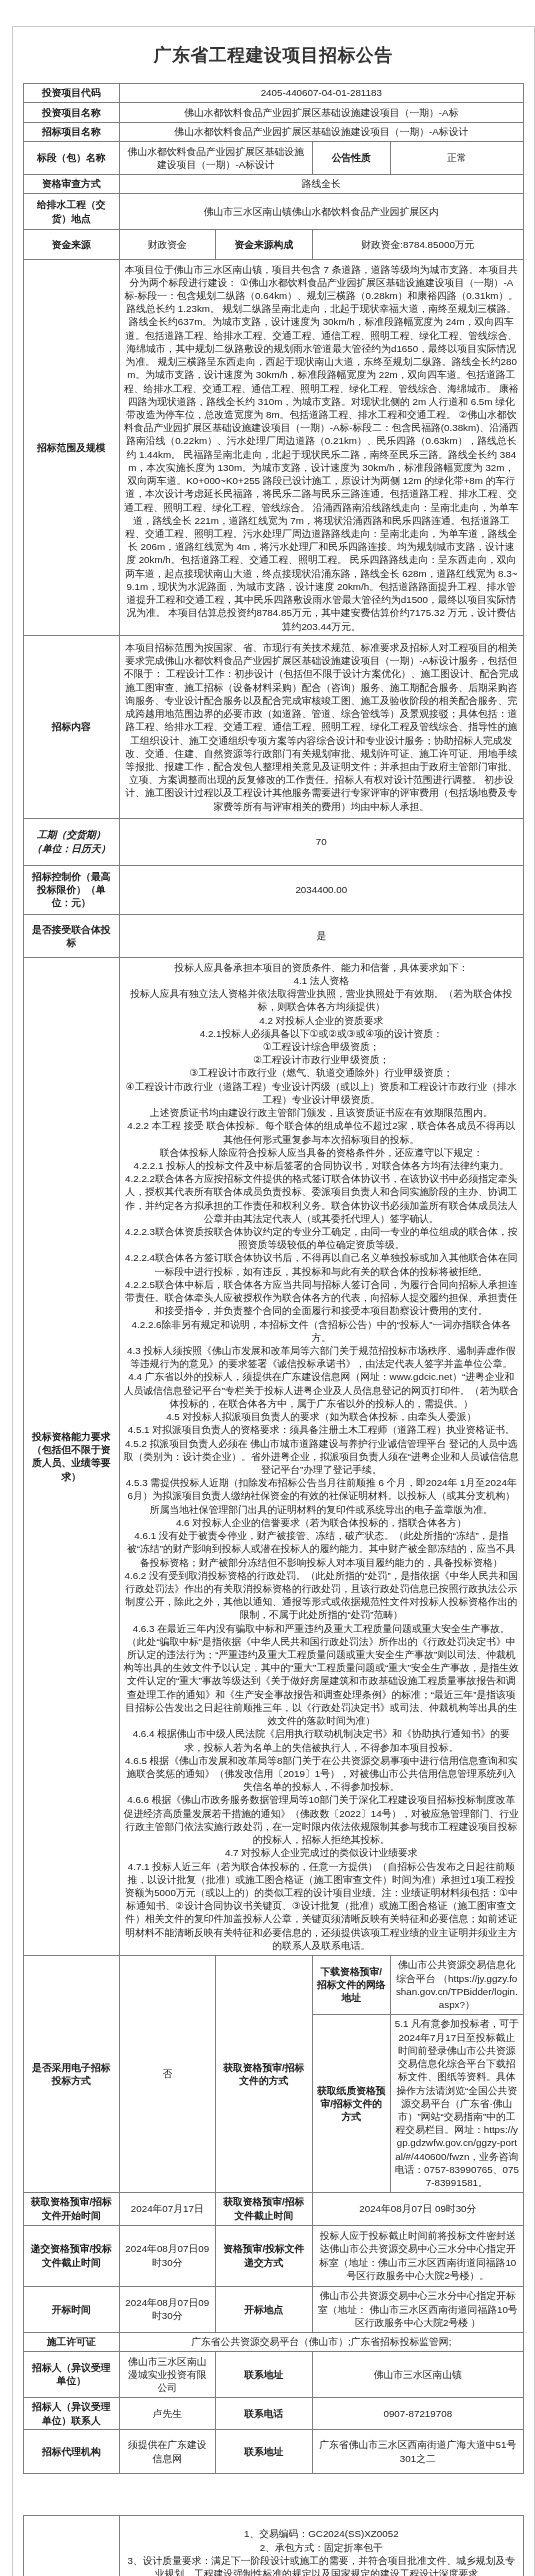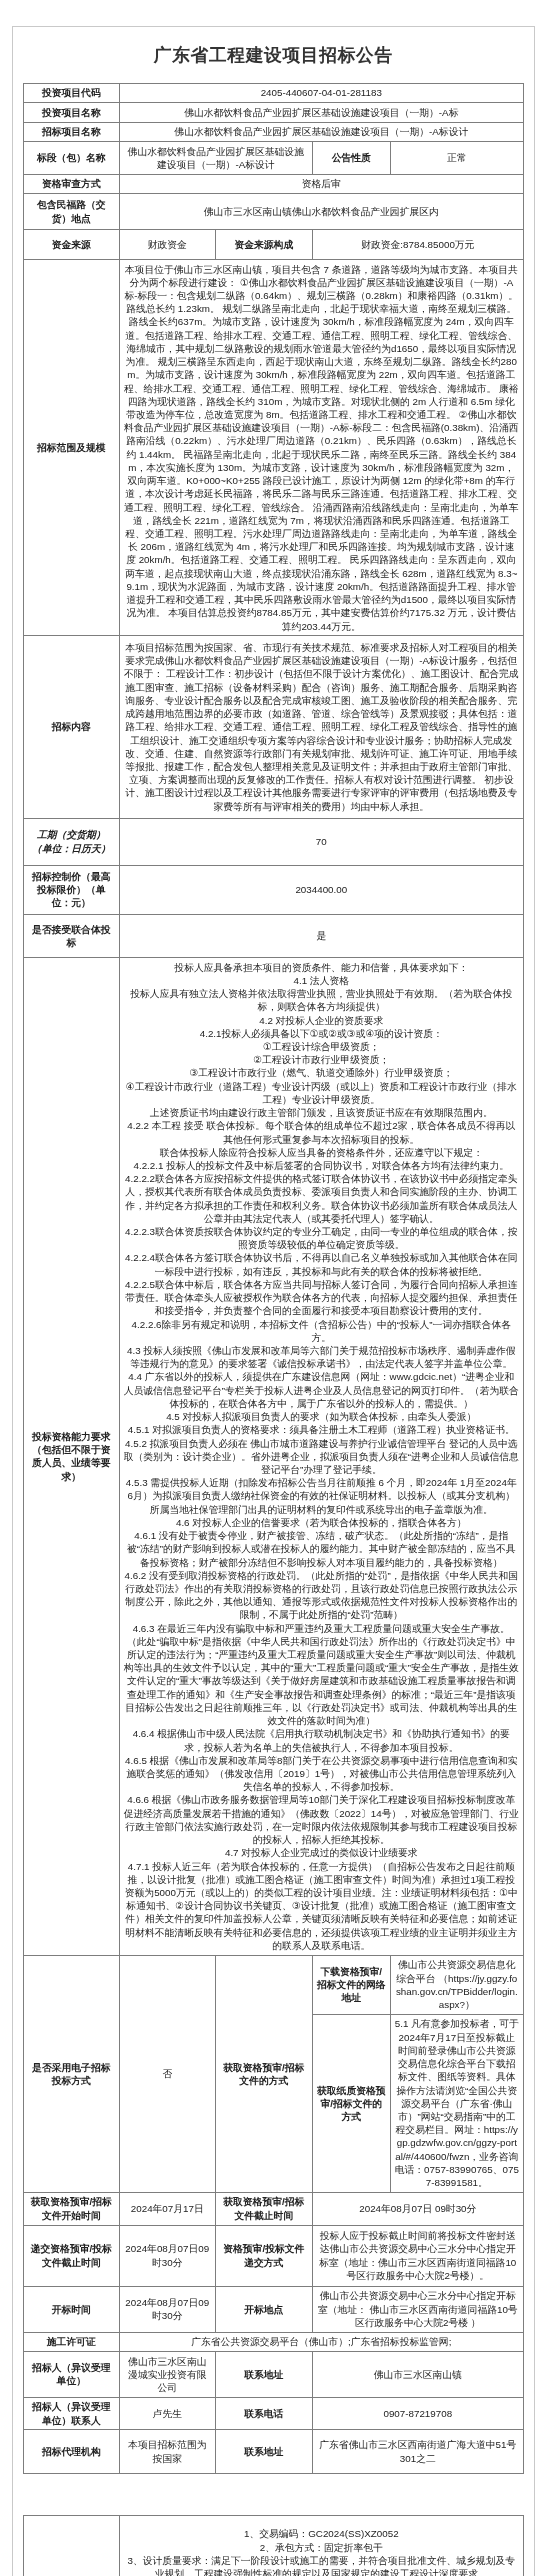--- a/index.html
+++ b/index.html
@@ -51,25 +51,25 @@
 
     <tr>
       <td class="lbl">标段（包）名称</td>
       <td colspan="2">佛山水都饮料食品产业园扩展区基础设施建设项目（一期）-A标设计</td>
       <td class="lbl">公告性质</td>
       <td>正常</td>
     </tr>
 
     <tr>
       <td class="lbl">资格审查方式</td>
-      <td colspan="4">资格后审</td>
-    </tr>
-
-    <tr>
-      <td class="lbl h46">包含民福路（交货）地点</td>
+      <td colspan="4">路线全长</td>
+    </tr>
+
+    <tr>
+      <td class="lbl h46">给排水工程（交货）地点</td>
       <td colspan="4">佛山市三水区南山镇佛山水都饮料食品产业园扩展区内</td>
     </tr>
 
     <tr>
       <td class="lbl h36">资金来源</td>
       <td>财政资金</td>
       <td class="lbl">资金来源构成</td>
       <td colspan="2">财政资金:8784.85000万元</td>
     </tr>
 
@@ -182,21 +182,21 @@
 
     <tr>
       <td class="lbl">招标人（异议受理单位）联系人</td>
       <td>卢先生</td>
       <td class="lbl">联系电话</td>
       <td colspan="2">0907-87219708</td>
     </tr>
 
     <tr>
       <td class="lbl h56">招标代理机构</td>
-      <td>本项目招标范围为按国家</td>
+      <td>须提供在广东建设信息网</td>
       <td class="lbl">联系地址</td>
       <td colspan="2">广东省佛山市三水区西南街道广海大道中51号301之二</td>
     </tr>
   </tbody>
     </table>
 
   <div class="gap"></div>
 
   <table class="tbl">
     <colgroup>

